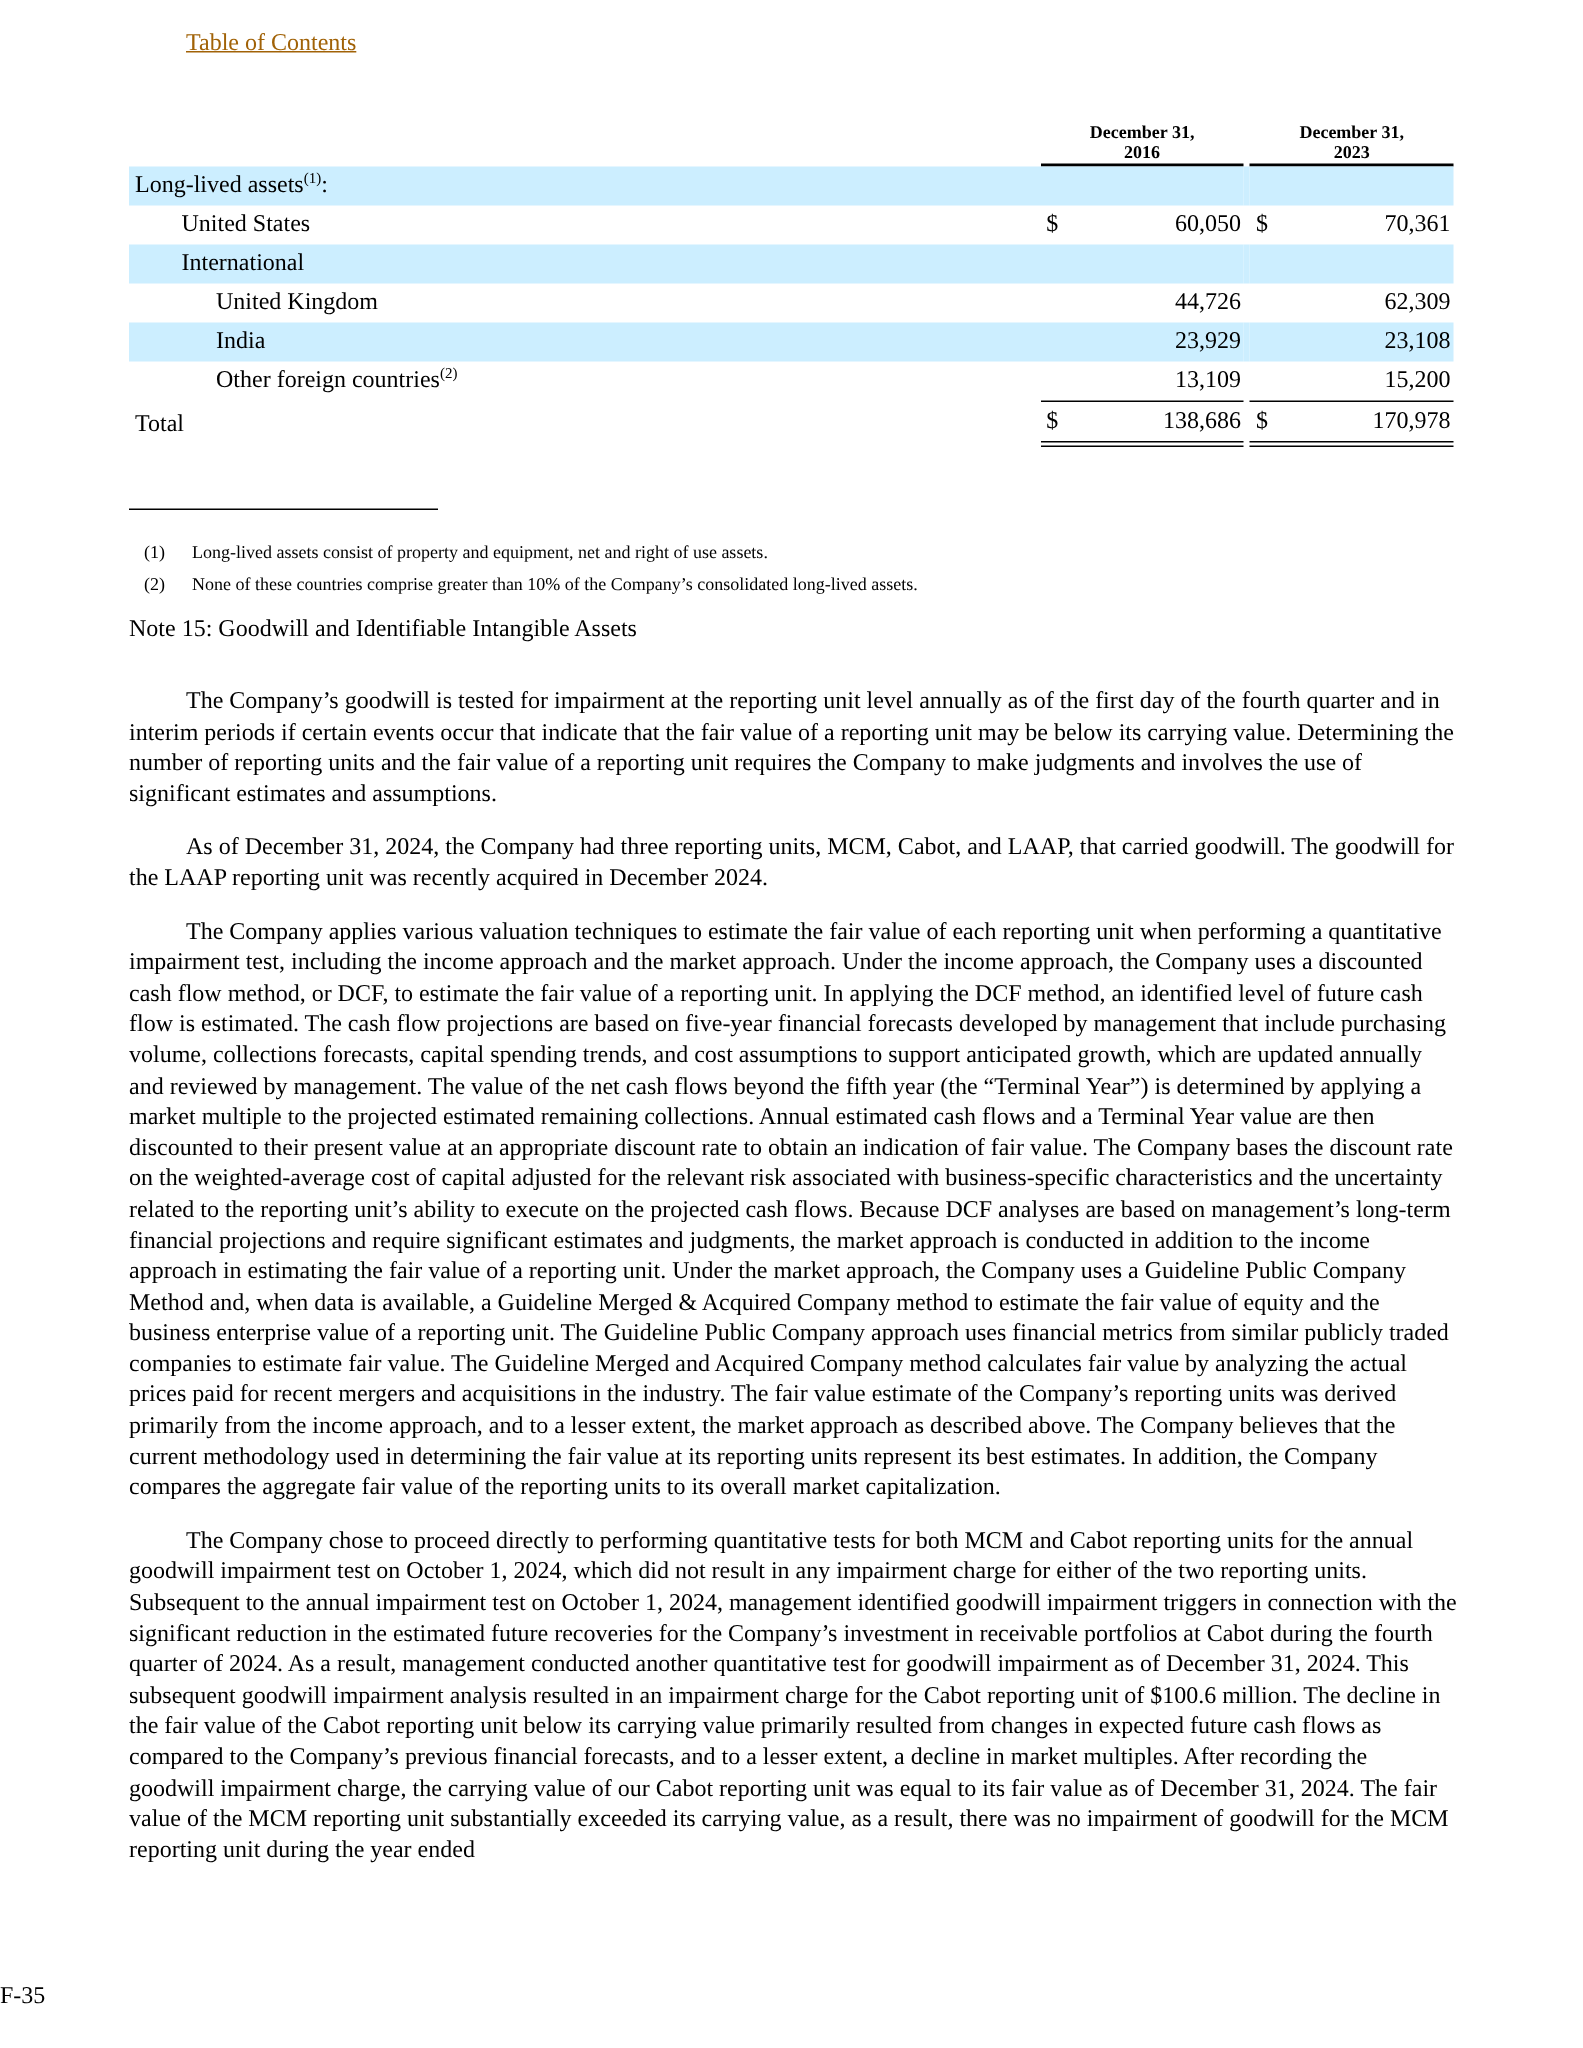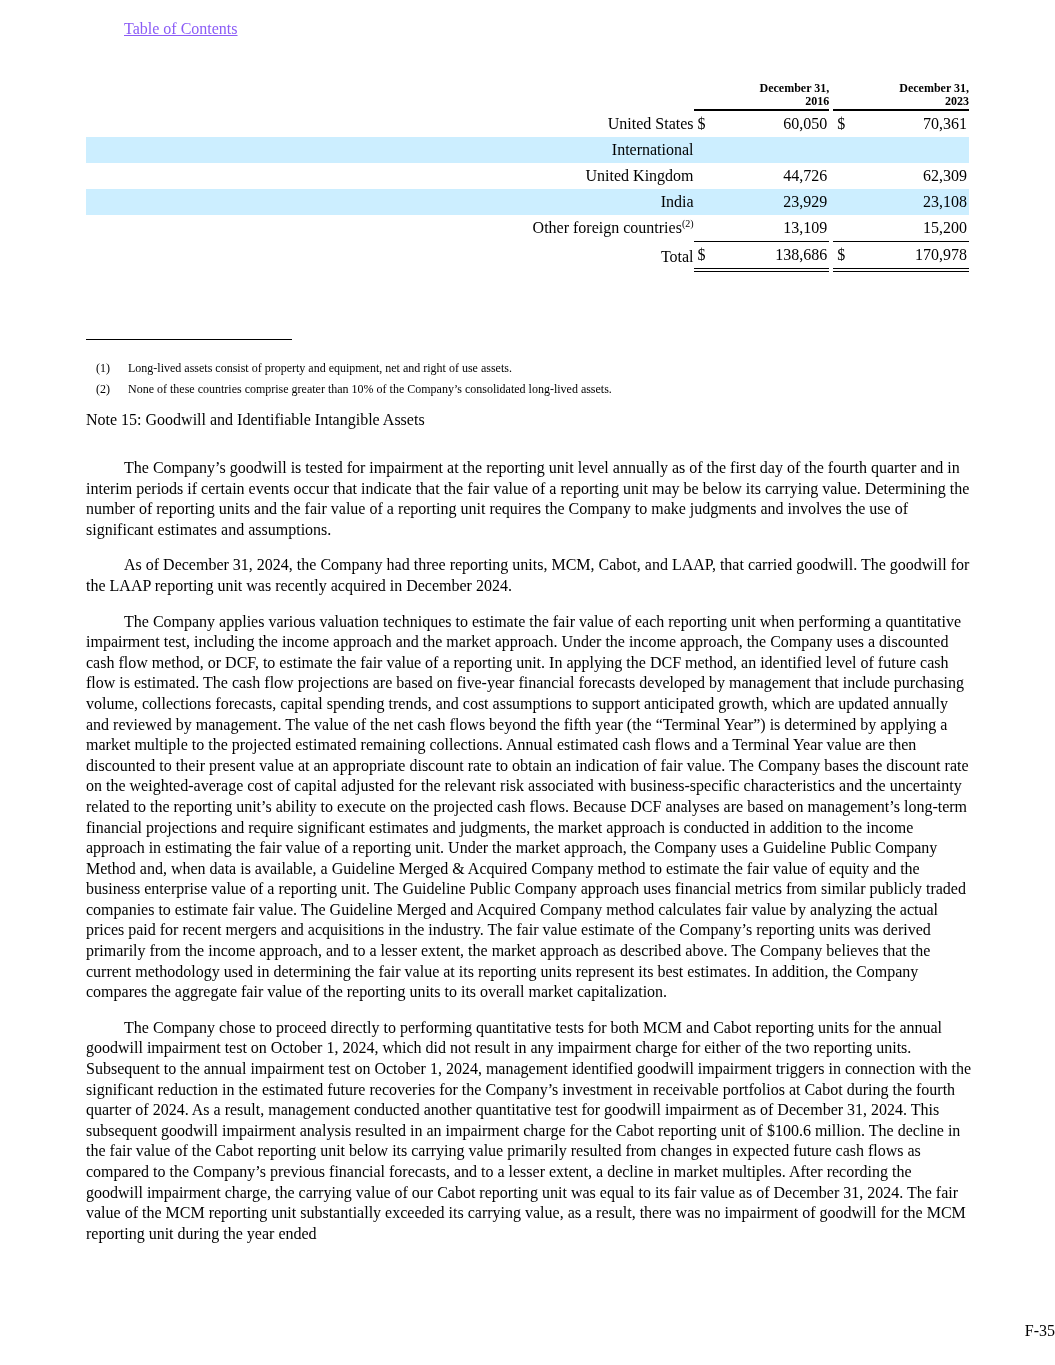--- a/index.html
+++ b/index.html
@@ -2,29 +2,29 @@
 <html><head>
 <meta charset="utf-8">
 <style>
   html, body { margin: 0; padding: 0; background: #ffffff; }
   body {
     width: 1055px; height: 1365px; position: relative; overflow: hidden;
     font-family: "Liberation Serif", serif; color: #000;
   }
   .toc-link {
     position: absolute; left: 124px; top: 20px;
-    font-size: 16px; color: #8b5cf6; text-decoration: underline; cursor: pointer;
+    font-size: 16px; color: #a16207; text-decoration: underline; cursor: pointer;
   }
   
   .fin-table {
     position: absolute; left: 86px; top: 78px; width: 883px;
     border-collapse: separate; border-spacing: 0;
     font-size: 16px; line-height: 20px;
   }
-  .fin-table td { padding: 0; height: 26px; vertical-align: middle; text-align: right; }
+  .fin-table td { padding: 0; height: 26px; vertical-align: middle; }
   .fin-table .hdr td { height: 30px; vertical-align: bottom; }
   .col-label { width: 600px; }
   .col-gap { width: 4px; }
   .col-cur { width: 20px; }
   .col-val { width: 114px; }
   .colhead {
     font-size: 12px; font-weight: bold; text-align: center; line-height: 13px;
     border-bottom: 2px solid #000; padding-bottom: 1px !important;
   }
   tr.shade td.cell { background: #cceeff; }
@@ -47,21 +47,21 @@
     position: absolute; left: 86px; top: 411px;
     font-size: 16px; font-weight: normal;
   }
   .body-text {
     position: absolute; left: 86px; top: 448px; width: 886px;
     font-size: 16px; line-height: 20.6px;
   }
   .body-text p { margin: 10px 0 15px 0; text-indent: 38px; text-align: left; }
   .page-num {
     position: absolute; left: 0; width: 1055px; top: 1322px;
-    text-align: right; font-size: 16px;
+    text-align: left; font-size: 16px;
   }
 </style>
 </head>
 <body>
 
 <a class="toc-link">Table of Contents</a>
 
 <table class="fin-table">
   <colgroup>
     <col class="col-label">
@@ -78,20 +78,28 @@
       <span>December 31,</span><br>
       <span>2016</span>
     </td>
     <td></td>
     <td colspan="2" class="colhead">
       <span>December 31,</span><br>
       <span>2023</span>
     </td>
   </tr>
 
+  <tr class="shade">
+    <td class="cell lbl0"><span>Long-lived assets</span><sup>(1)</sup><span>:</span></td>
+    <td class="cell"></td>
+        <td class="cell"></td>
+        <td class="cell"></td>
+        <td class="cell"></td>
+        <td class="cell"></td>
+  </tr>
 
   <tr>
     <td class="cell ind1">United States</td>
     <td class="cell cur">$</td>
     <td class="cell val">60,050</td>
     <td class="cell"></td>
     <td class="cell cur">$</td>
     <td class="cell val">70,361</td>
   </tr>
 

